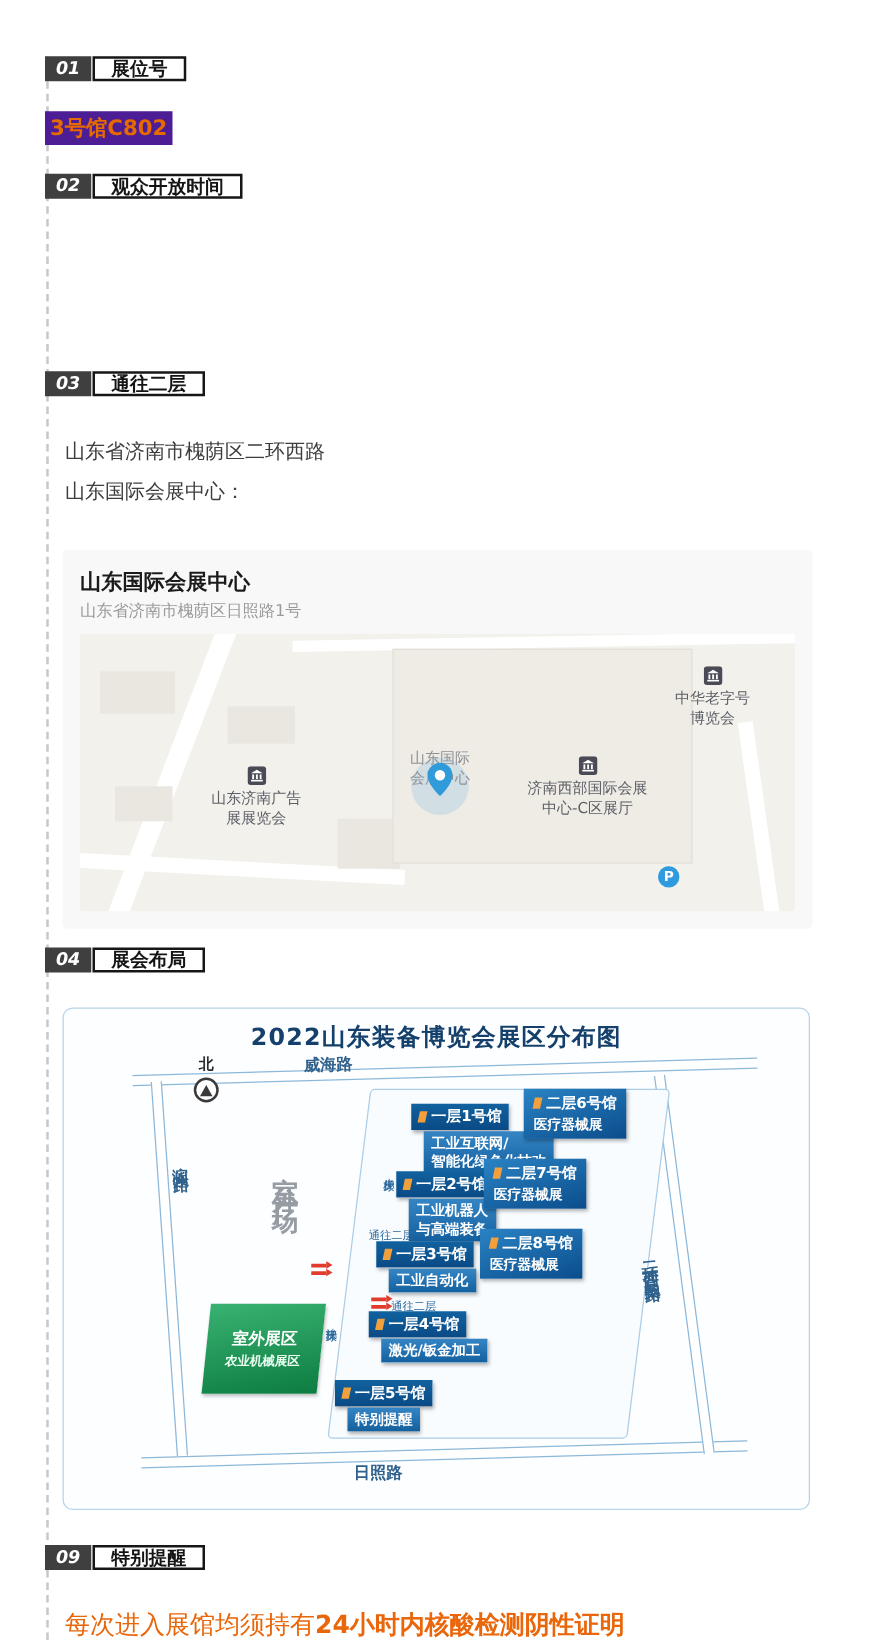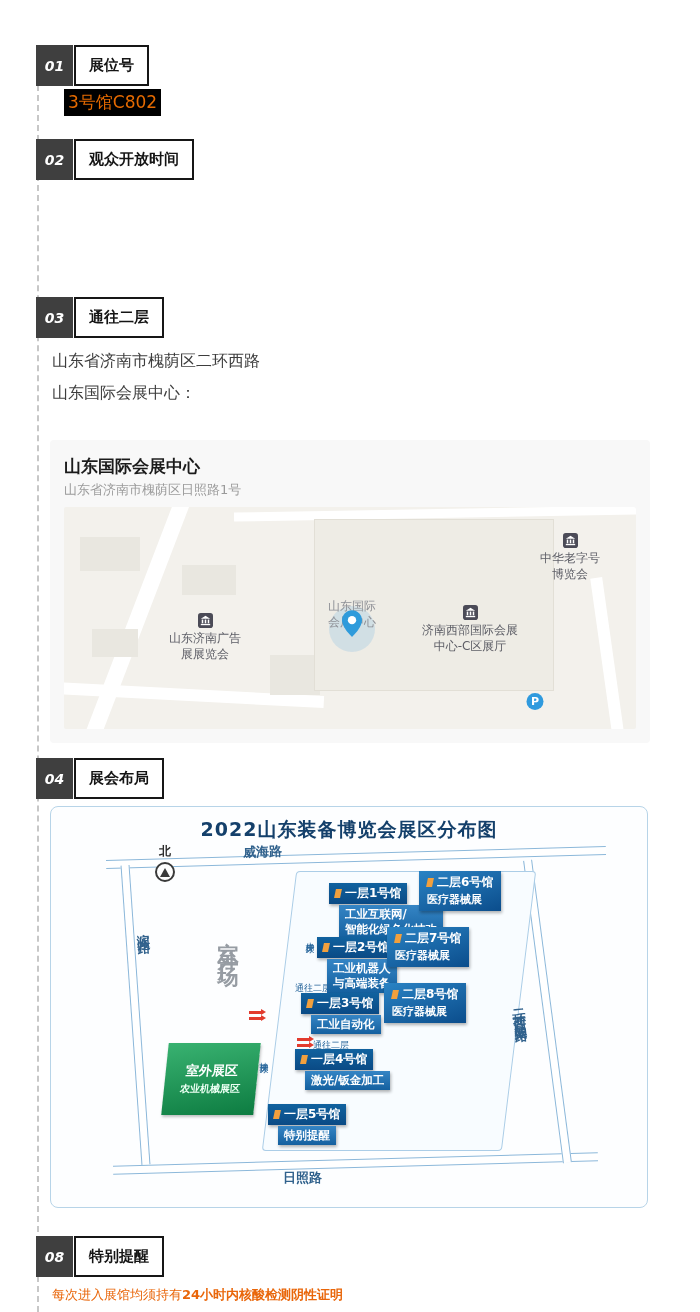--- a/index.html
+++ b/index.html
@@ -6,33 +6,33 @@
   body {
     width: 700px; height: 1312px; overflow: hidden;
     background: #ffffff; font-family: "DejaVu Sans", sans-serif; color: #3d3d3d;
   }
   .page { position: relative; width: 700px; height: 1312px; overflow: hidden; background: #fff; }
 
   
   .rail { position: absolute; left: 37px; top: 45px; height: 1267px; border-left: 2px dashed #c7c7c7; z-index: 0; }
 
   
-  .sec { position: absolute; left: 36px; display: flex; height: 41px; z-index: 3; }
+  .sec { position: absolute; left: 36px; display: flex; height: 20px; z-index: 3; }
   .sec .num {
     width: 37px; background: #3f3f3f; color: #fff; display: flex; align-items: center; justify-content: center;
     font-style: italic; font-weight: bold; font-size: 14px;
   }
   .sec .ttl {
     margin-left: 1px; border: 2px solid #161616; background: #fff; display: flex; align-items: center;
     padding: 0 13px; font-weight: bold; font-size: 15px; color: #141414; white-space: nowrap;
   }
 
   .booth {
-    position: absolute; left: 64px; top: 89px; font-size: 17px; font-weight: normal;
-    color: #e56a00; background: #000000; padding: 2px 4px; z-index: 2;
+    position: absolute; left: 36px; top: 89px; font-size: 17px; font-weight: bold;
+    color: #e56a00; background: #4c1d95; padding: 2px 4px; z-index: 2;
   }
 
   .hours { position: absolute; left: 52px; top: 186px; z-index: 2; }
   .hours .row { height: 32px; line-height: 32px; font-size: 16px; color: #3d3d3d; }
   .hours .row .t { margin-left: 14px; }
 
   .addr { position: absolute; left: 52px; top: 345px; z-index: 2; }
   .addr div { height: 32px; line-height: 32px; font-size: 16px; color: #3d3d3d; }
 
   
@@ -104,21 +104,21 @@
   .entry i { display: block; position: relative; width: 12px; height: 3px; background: #e23b2e; }
   .entry i::after {
     content: ""; position: absolute; right: -5px; top: -2px;
     border-left: 5px solid #e23b2e; border-top: 3.5px solid transparent; border-bottom: 3.5px solid transparent;
   }
   .note { position: absolute; color: #29679c; font-size: 9px; z-index: 5; white-space: nowrap; }
   .note.vert { writing-mode: vertical-rl; letter-spacing: 1px; }
 
   .pre { white-space: pre-line; }
 
-  .reminder { position: absolute; left: 52px; top: 1286px; font-size: 13px; color: #e9660a; z-index: 2; }
+  .reminder { position: absolute; left: 52px; top: 1286px; font-size: 20px; color: #e9660a; z-index: 2; }
   .reminder .b { font-weight: bold; }
 </style>
 </head>
 <body>
 
 <div class="page">
   <div class="rail"></div>
 
   <div class="sec" style="top:45px">
     <div class="num">01</div>
@@ -313,19 +313,19 @@
         <i></i>
       </div>
 
     <div class="note vert" style="left:252px;top:128px">步梯大厅</div>
     <div class="note" style="left:244px;top:175px">通往二层</div>
     <div class="note" style="left:262px;top:232px">通往二层</div>
     <div class="note vert" style="left:206px;top:248px">扶梯大厅</div>
   </div>
 
   <div class="sec" style="top:1236px">
-    <div class="num">08</div>
+    <div class="num">09</div>
     <div class="ttl">特别提醒</div>
   </div>
   <div class="reminder">
     <span>每次进入展馆均须持有</span><span class="b">24小时内核酸检测阴性证明</span>
   </div>
 </div>
 
 </body></html>

